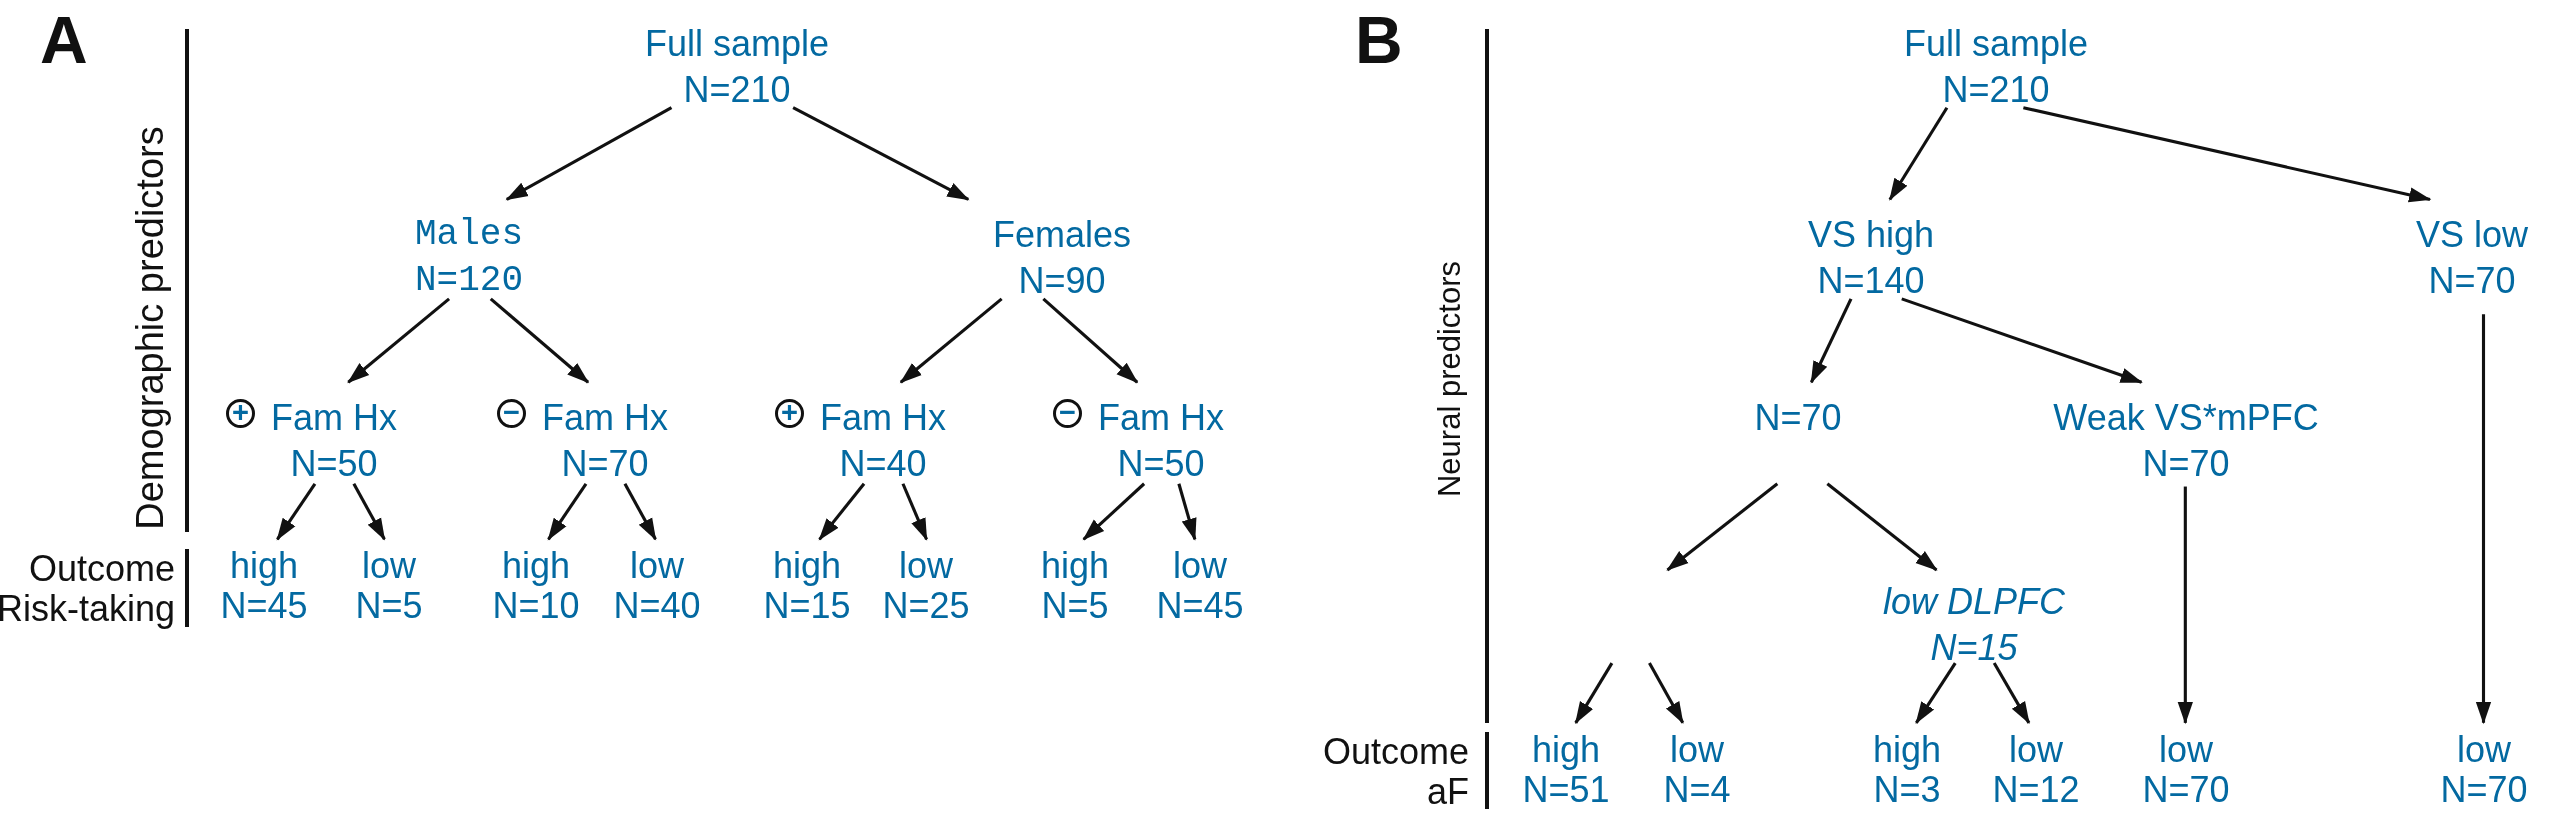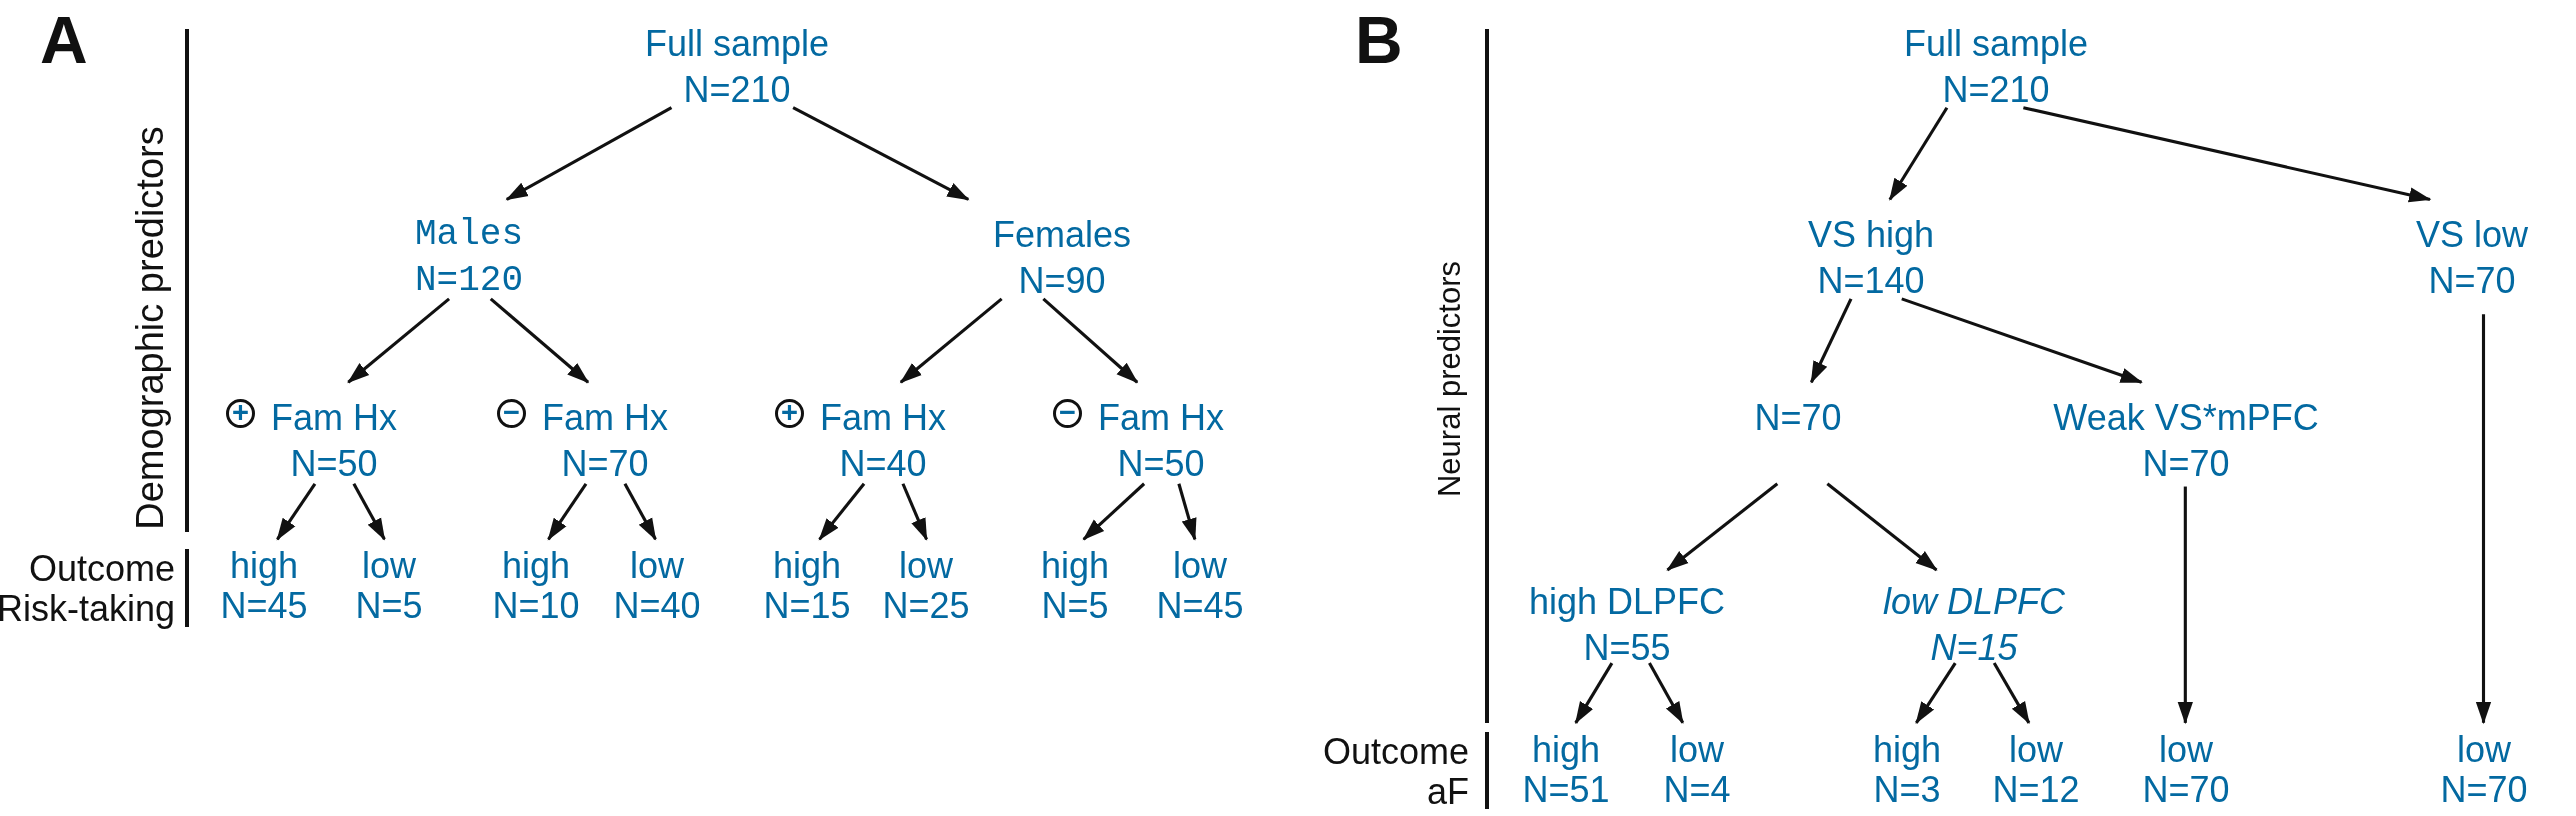--- a/index.html
+++ b/index.html
@@ -212,24 +212,20 @@
     <div>VS low</div>
     <div>N=70</div>
   </div>
   <div class="node" style="left:1798px; top:395px;">
     <div>N=70</div>
   </div>
   <div class="node" style="left:2186px; top:395px;">
     <div>Weak VS*mPFC</div>
     <div>N=70</div>
   </div>
-  <div class="node" style="left:1627px; top:579px;">
-    <div>high DLPFC</div>
-    <div>N=55</div>
-  </div>
   <div class="node" style="left:1974px; top:579px;font-style:italic;">
     <div>low DLPFC</div>
     <div>N=15</div>
   </div>
 
   <div class="node leaf" style="left:1566px; top:730px;">
     <div>high</div>
     <div>N=51</div>
   </div>
   <div class="node leaf" style="left:1697px; top:730px;">

